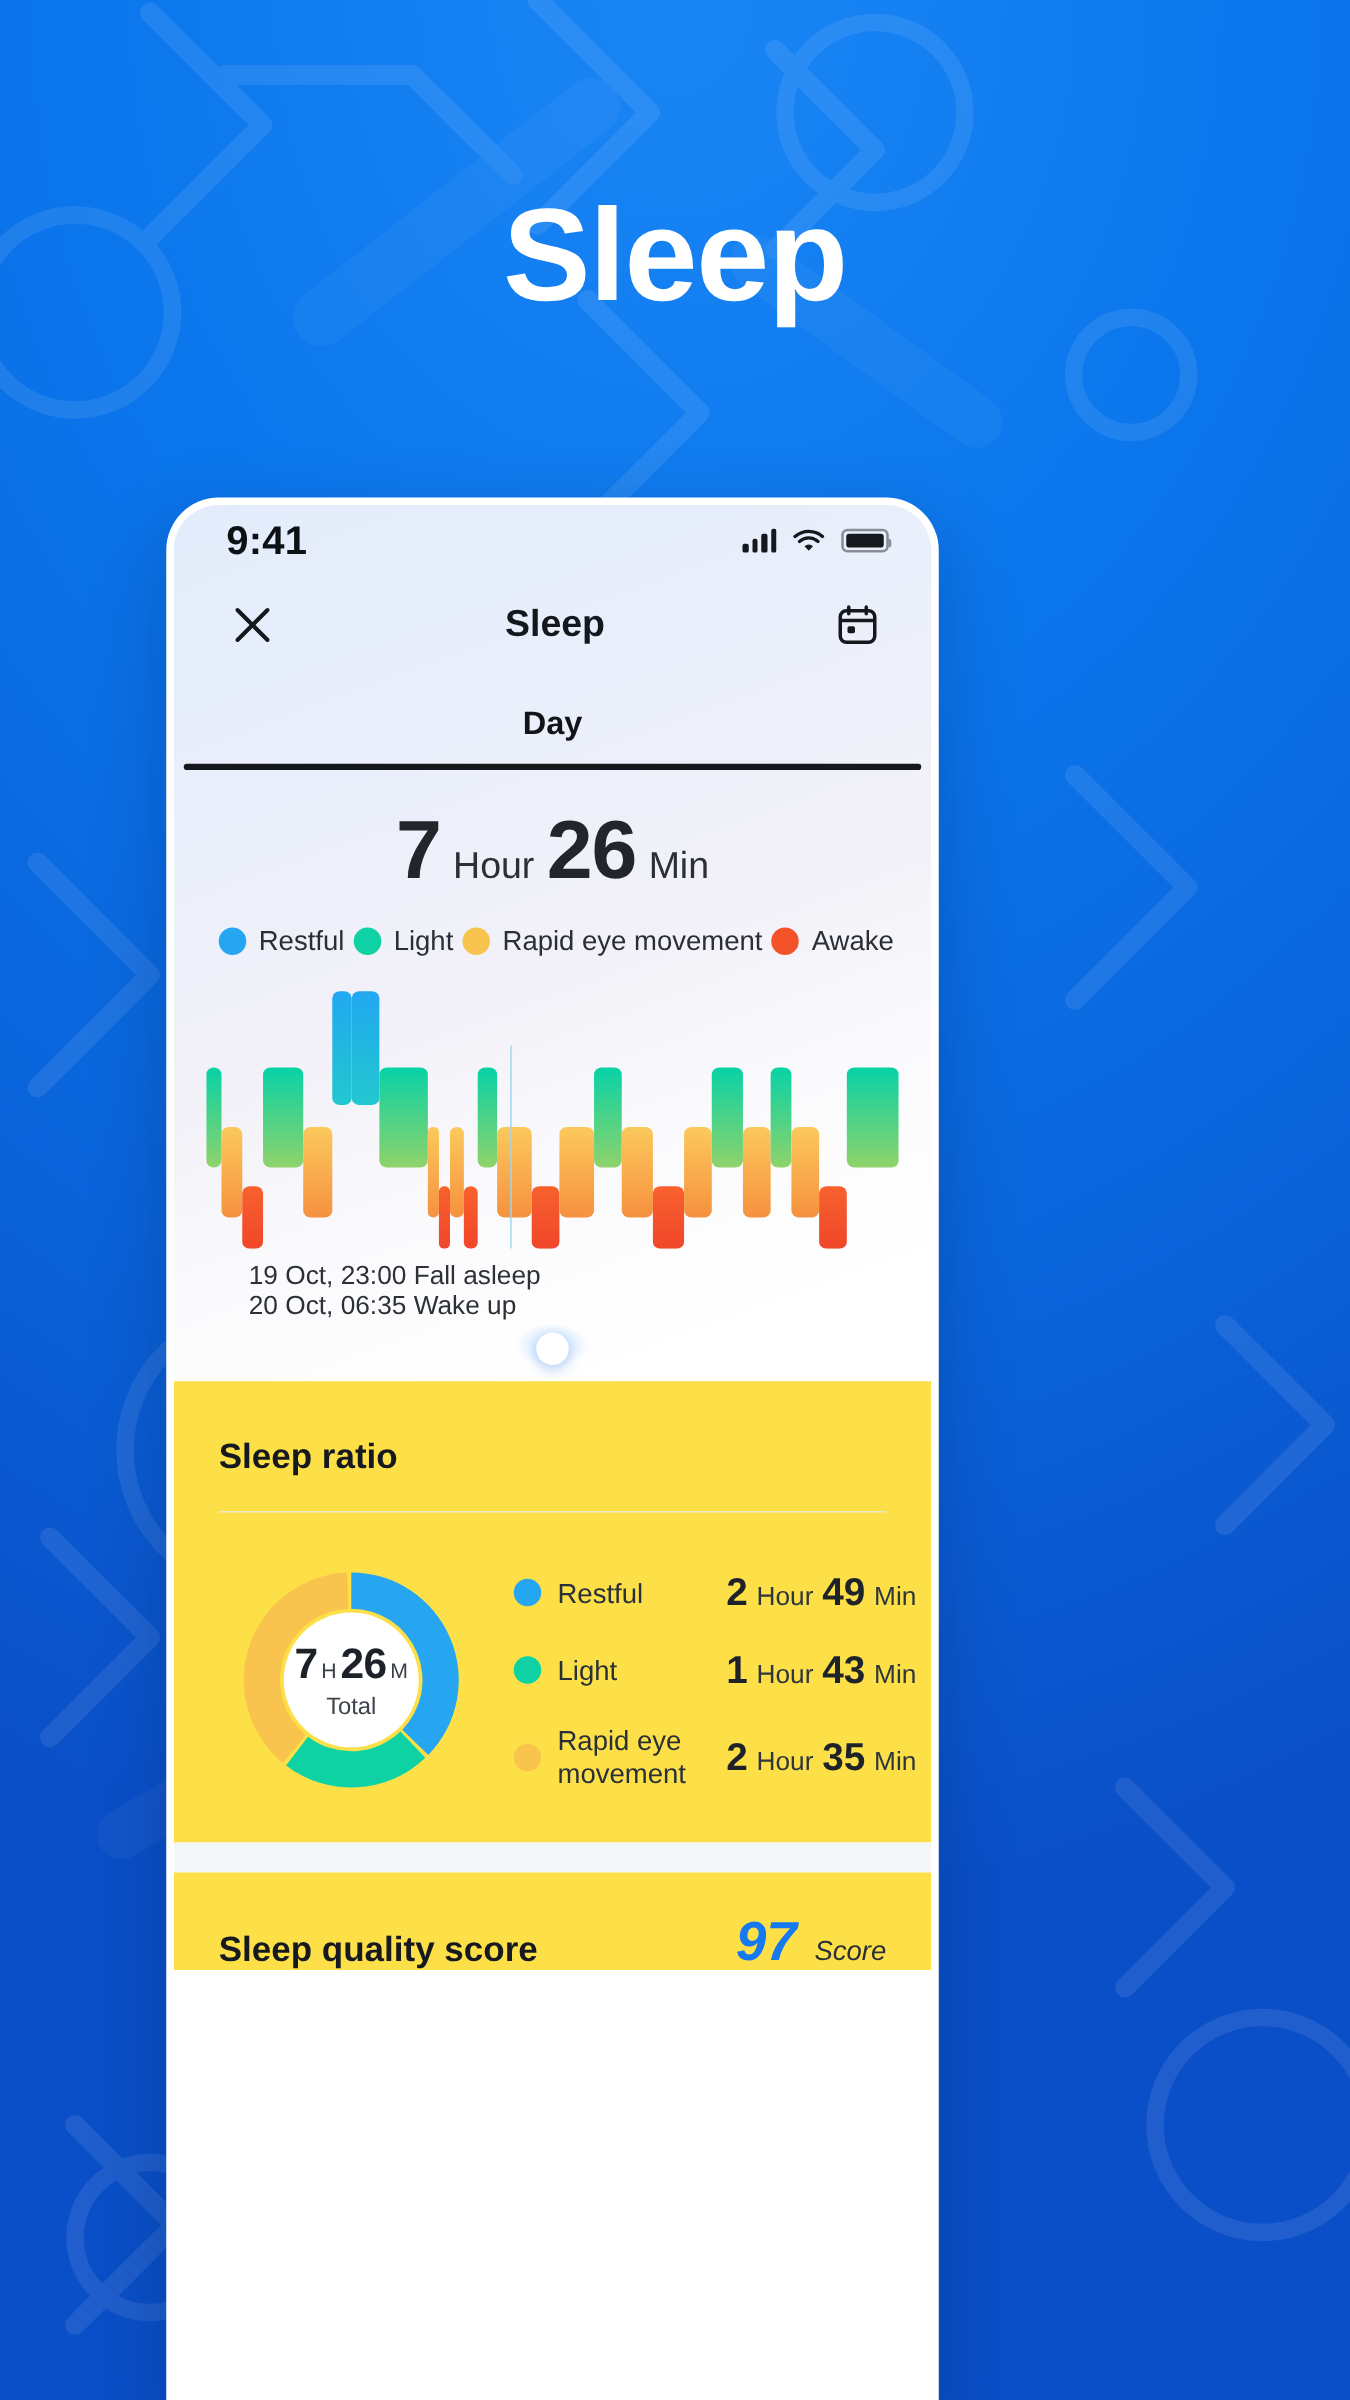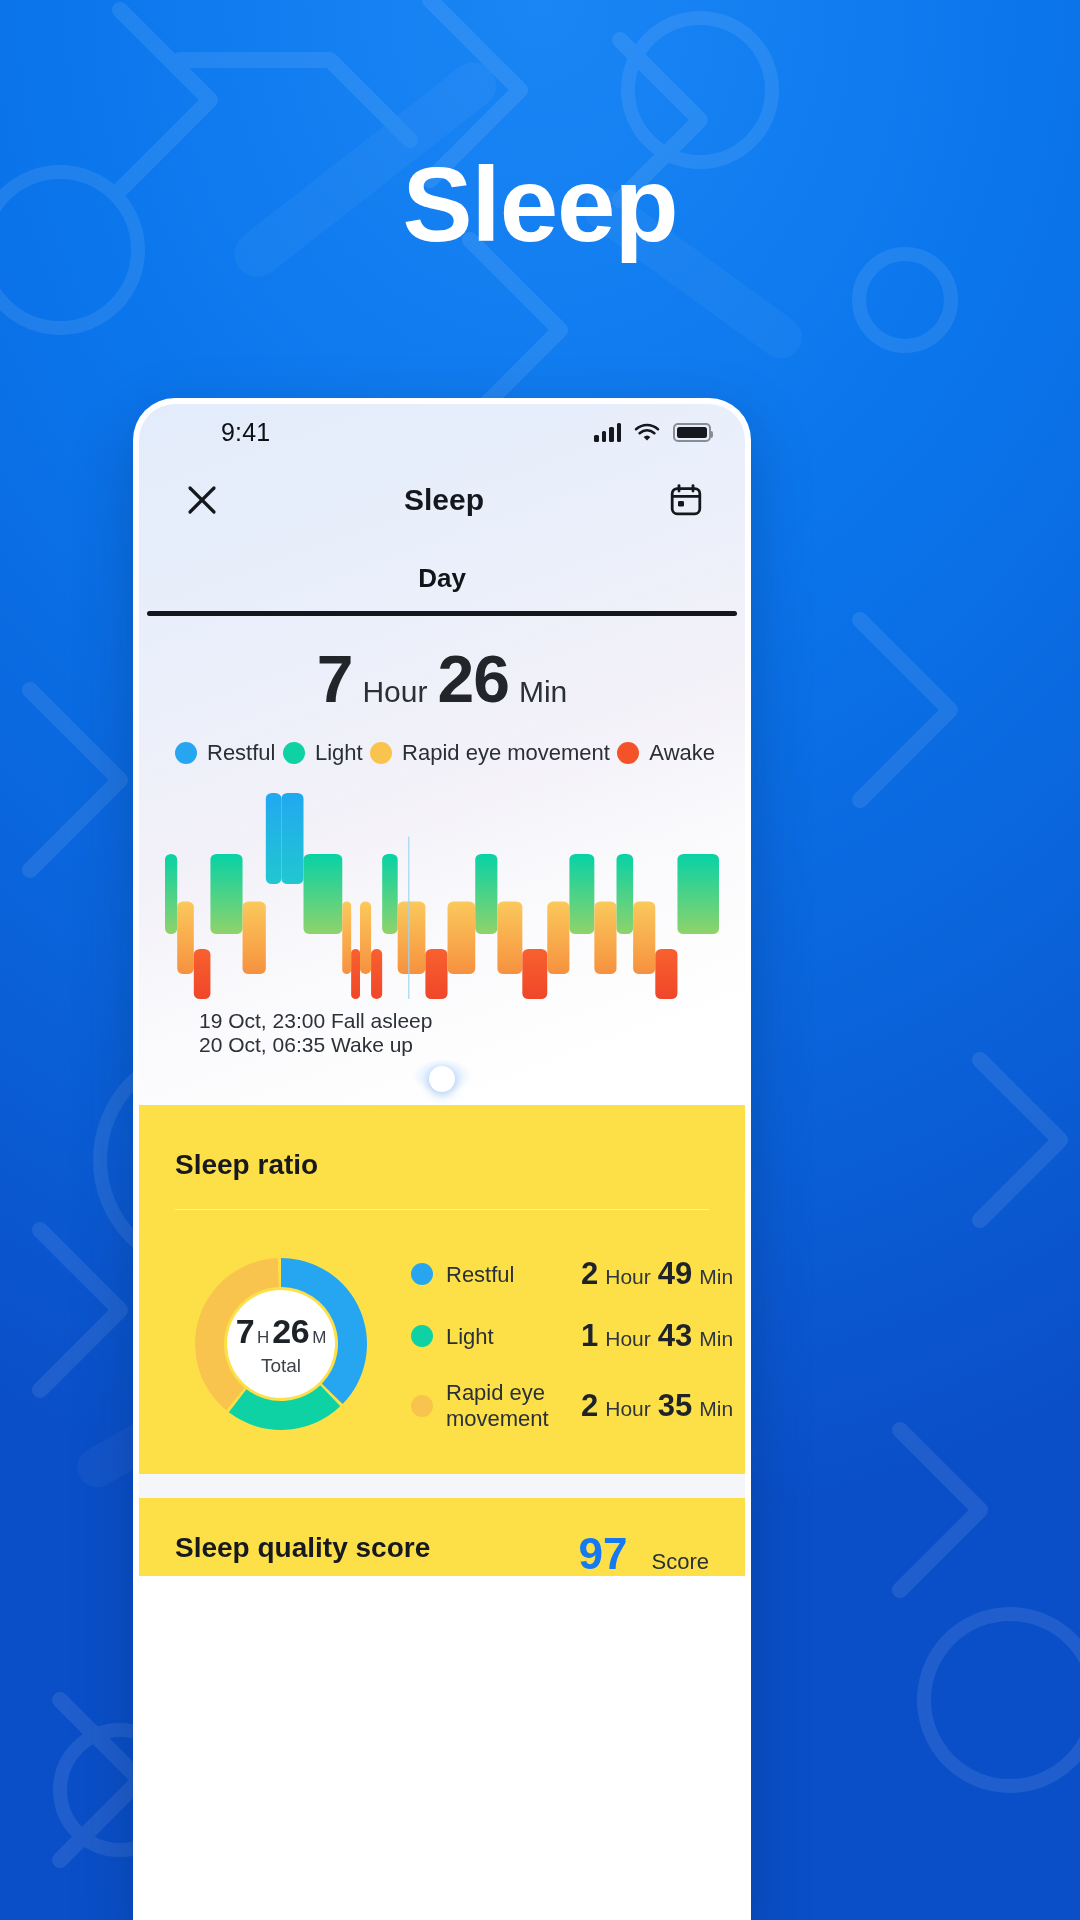--- a/index.html
+++ b/index.html
@@ -51,21 +51,21 @@
     background:linear-gradient(160deg,#e3ecfb 0%,#e9effb 28%,#f3f1f8 52%,#fbfbfd 72%,#ffffff 90%);
     padding-bottom:2px;
   }
 
   
   .statusbar {
     height:56px; display:flex; align-items:center;
     justify-content:space-between;
     padding:0 34px 0 42px;
   }
-  .status-time { font-size:25px; font-weight:normal; color:#0d1116; letter-spacing:.2px;margin-left:40px; }
+  .status-time { font-size:32px; font-weight:bold; color:#0d1116; letter-spacing:.2px; }
   .status-icons { display:flex; align-items:center; gap:13px; }
   .sig { display:flex; align-items:flex-end; gap:3px; height:19px; }
   .sig i { display:block; width:4.5px; background:#15181c; border-radius:1.5px; }
   .sig i:nth-child(1){height:7px}.sig i:nth-child(2){height:11px}
   .sig i:nth-child(3){height:15px}.sig i:nth-child(4){height:19px}
   .batt {
     width:38px;height:19px;border:2px solid rgba(20,22,26,.45);
     border-radius:5px;padding:2px;position:relative;
   }
   .batt::after{content:"";position:absolute;right:-4px;top:6px;width:2.5px;height:7px;
@@ -153,25 +153,25 @@
   .rl { display:flex; align-items:center; }
   .rl-label { display:flex; align-items:center; gap:13px; width:170px; }
   .rl-name { font-size:22px; color:#2a3037; line-height:1.16; }
   .rl-val { display:flex; align-items:baseline; gap:7px; }
   .rl-num { font-size:31px; font-weight:bold; color:#1e2329; }
   .rl-u { font-size:21px; color:#30363e; }
 
   
   .score-sep { height:24px; background:#f4f6f9; }
   .score-row {
-    display:flex; align-items:flex-start; justify-content:space-between;
+    display:flex; align-items:flex-end; justify-content:space-between;
     padding:34px 36px 0 36px;
   }
   .score-title { font-size:28px; font-weight:bold; color:#161a20; }
-  .score-val { display:flex; align-items:baseline; gap:24px; }
+  .score-val { display:flex; align-items:baseline; gap:14px;font-style:italic; }
   .score-num { font-size:44px; font-weight:bold; color:#1579f2; line-height:1; }
   .score-u { font-size:22px; color:#2a3038; }
 </style>
 </head>
 <body>
 
 <div id="bg">
   <svg id="bg-deco" viewBox="0 0 1080 1920" preserveAspectRatio="none">
     <g fill="none" stroke="#ffffff" stroke-width="16" stroke-linejoin="round" stroke-linecap="round">
       <path d="M120 10 L210 100 L120 190"></path>

